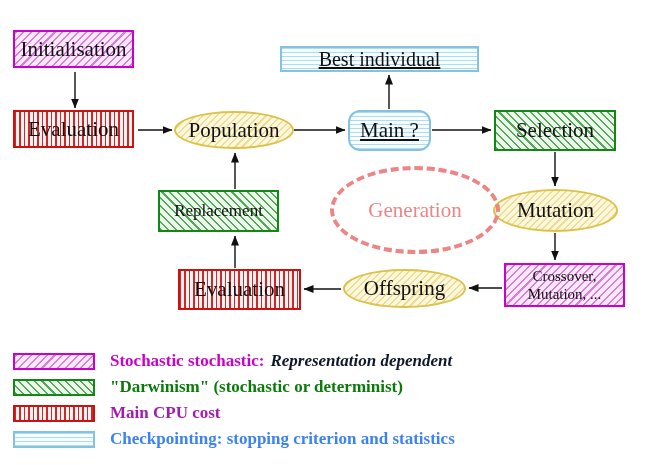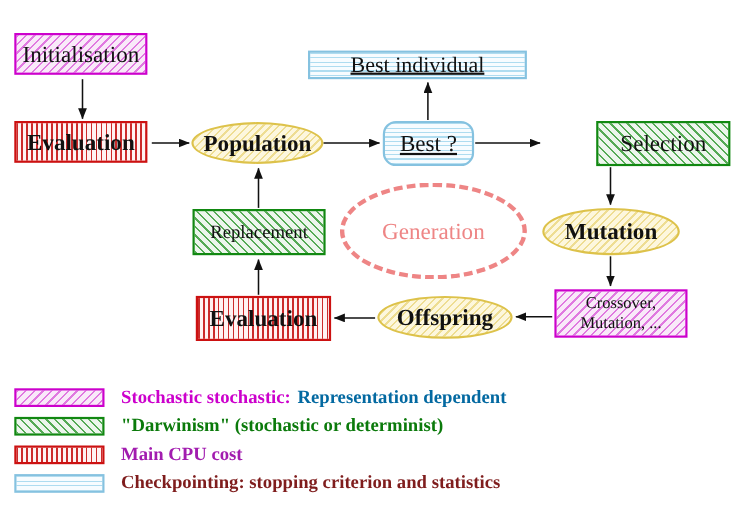--- a/index.html
+++ b/index.html
@@ -6,75 +6,74 @@
   .canvas {
     position:relative; width:670px; height:465px; background:#ffffff;
     font-family:"Liberation Serif","DejaVu Serif",serif; overflow:hidden;
   }
   svg.connectors { position:absolute; left:0; top:0; pointer-events:none; }
 
   .node {
     position:absolute; display:flex; align-items:center; justify-content:center;
     box-sizing:border-box; color:#111; font-size:21px; white-space:nowrap;
   }
-  .ellipse { border-radius:50%;font-weight:bold; }
+  .ellipse { border-radius:50%; }
 
   
   .hatch-magenta {
     border:2px solid #cc00cc;
     background:repeating-linear-gradient(135deg,#e07ae0 0 1.5px,#f9e9f9 1.5px 5.5px);
   }
   .hatch-green {
     border:2px solid #118811;
     background:repeating-linear-gradient(45deg,#55aa55 0 1.5px,#edf6ed 1.5px 5.5px);
   }
   .hatch-yellow {
     border:2px solid #ddc24a;
     background:repeating-linear-gradient(135deg,#eedd92 0 1.5px,#fdf7dd 1.5px 5px);
   }
   .stripes-red {
     border:2px solid #cc1111;
     background:repeating-linear-gradient(90deg,#cc2a2a 0 1.5px,#fff2f2 1.5px 4.5px);
-    font-weight:bold;
   }
   .stripes-cyan {
     border:2px solid #85c2e0;
     background:repeating-linear-gradient(180deg,#aedcf0 0 1px,#f7fcff 1px 4px);
     text-decoration:underline;
   }
 
   
   .pos-initialisation { left:13px;  top:30px;  width:121px; height:38px; }
   .pos-evaluation-top { left:13px;  top:110px; width:121px; height:38px; }
   .pos-population     { left:174px; top:111px; width:120px; height:38px; }
   .pos-stop           { left:348px; top:110px; width:83px;  height:41px; border-radius:12px; }
   .pos-best           { left:280px; top:46px;  width:199px; height:26px; font-size:20px; }
-  .pos-selection      { left:494px; top:110px; width:122px; height:41px;margin-left:48px; }
+  .pos-selection      { left:494px; top:110px; width:122px; height:41px; }
   .pos-parents        { left:493px; top:189px; width:125px; height:43px; }
   .pos-crossover      { left:504px; top:263px; width:121px; height:44px;
                         font-size:15px; flex-direction:column; line-height:1.2; }
   .pos-offspring      { left:343px; top:269px; width:123px; height:39px; }
   .pos-evaluation-bot { left:178px; top:269px; width:123px; height:41px; }
-  .pos-replacement    { left:175px; top:190px; width:121px; height:42px; font-size:17px; }
+  .pos-replacement    { left:158px; top:190px; width:121px; height:42px; font-size:17px; }
   .pos-generation     {
-    left:309px; top:166px; width:170px; height:88px;
+    left:330px; top:166px; width:170px; height:88px;
     border:4px dashed #ee8585; border-radius:50%;
     color:#ee8585; font-size:21px; background:transparent;
   }
 
   
   .legend-row { position:absolute; left:13px; display:flex; align-items:center; height:20px; }
   .swatch { display:inline-block; width:82px; height:17px; box-sizing:border-box; flex:0 0 82px; }
   .legend-text { margin-left:15px; font-size:17px; font-weight:bold; white-space:nowrap; }
   .lr-1 { top:351px; } .lr-2 { top:377px; } .lr-3 { top:403px; } .lr-4 { top:429px; }
   .c-magenta { color:#cc00cc; }
-  .c-yellow  { color:#0369a1; margin-left:6px; }
+  .c-yellow  { color:#0f172a; margin-left:6px;font-style:italic; }
   .c-green   { color:#0b7a0b; }
   .c-red     { color:#a21caf; }
-  .c-cyan    { color:#7f1d1d; }
+  .c-cyan    { color:#3b82f6; }
 </style>
 </head>
 <body>
 
 <div class="canvas">
 
   <svg class="connectors" width="670" height="465">
     <defs>
       <marker id="ah" markerWidth="11" markerHeight="9" refX="9.5" refY="4" orient="auto" markerUnits="userSpaceOnUse">
         <path d="M0,0 L10,4 L0,8 Z" fill="#111"></path>
@@ -99,21 +98,21 @@
 
   <div class="node stripes-red pos-evaluation-top">
     <span>Evaluation</span>
   </div>
 
   <div class="node ellipse hatch-yellow pos-population">
     <span>Population</span>
   </div>
 
   <div class="node stripes-cyan pos-stop">
-    <span>Best ?</span>
+    <span>Main ?</span>
   </div>
 
   <div class="node stripes-cyan pos-best">
     <span>Best individual</span>
   </div>
 
   <div class="node hatch-green pos-selection">
     <span>Selection</span>
   </div>
 

